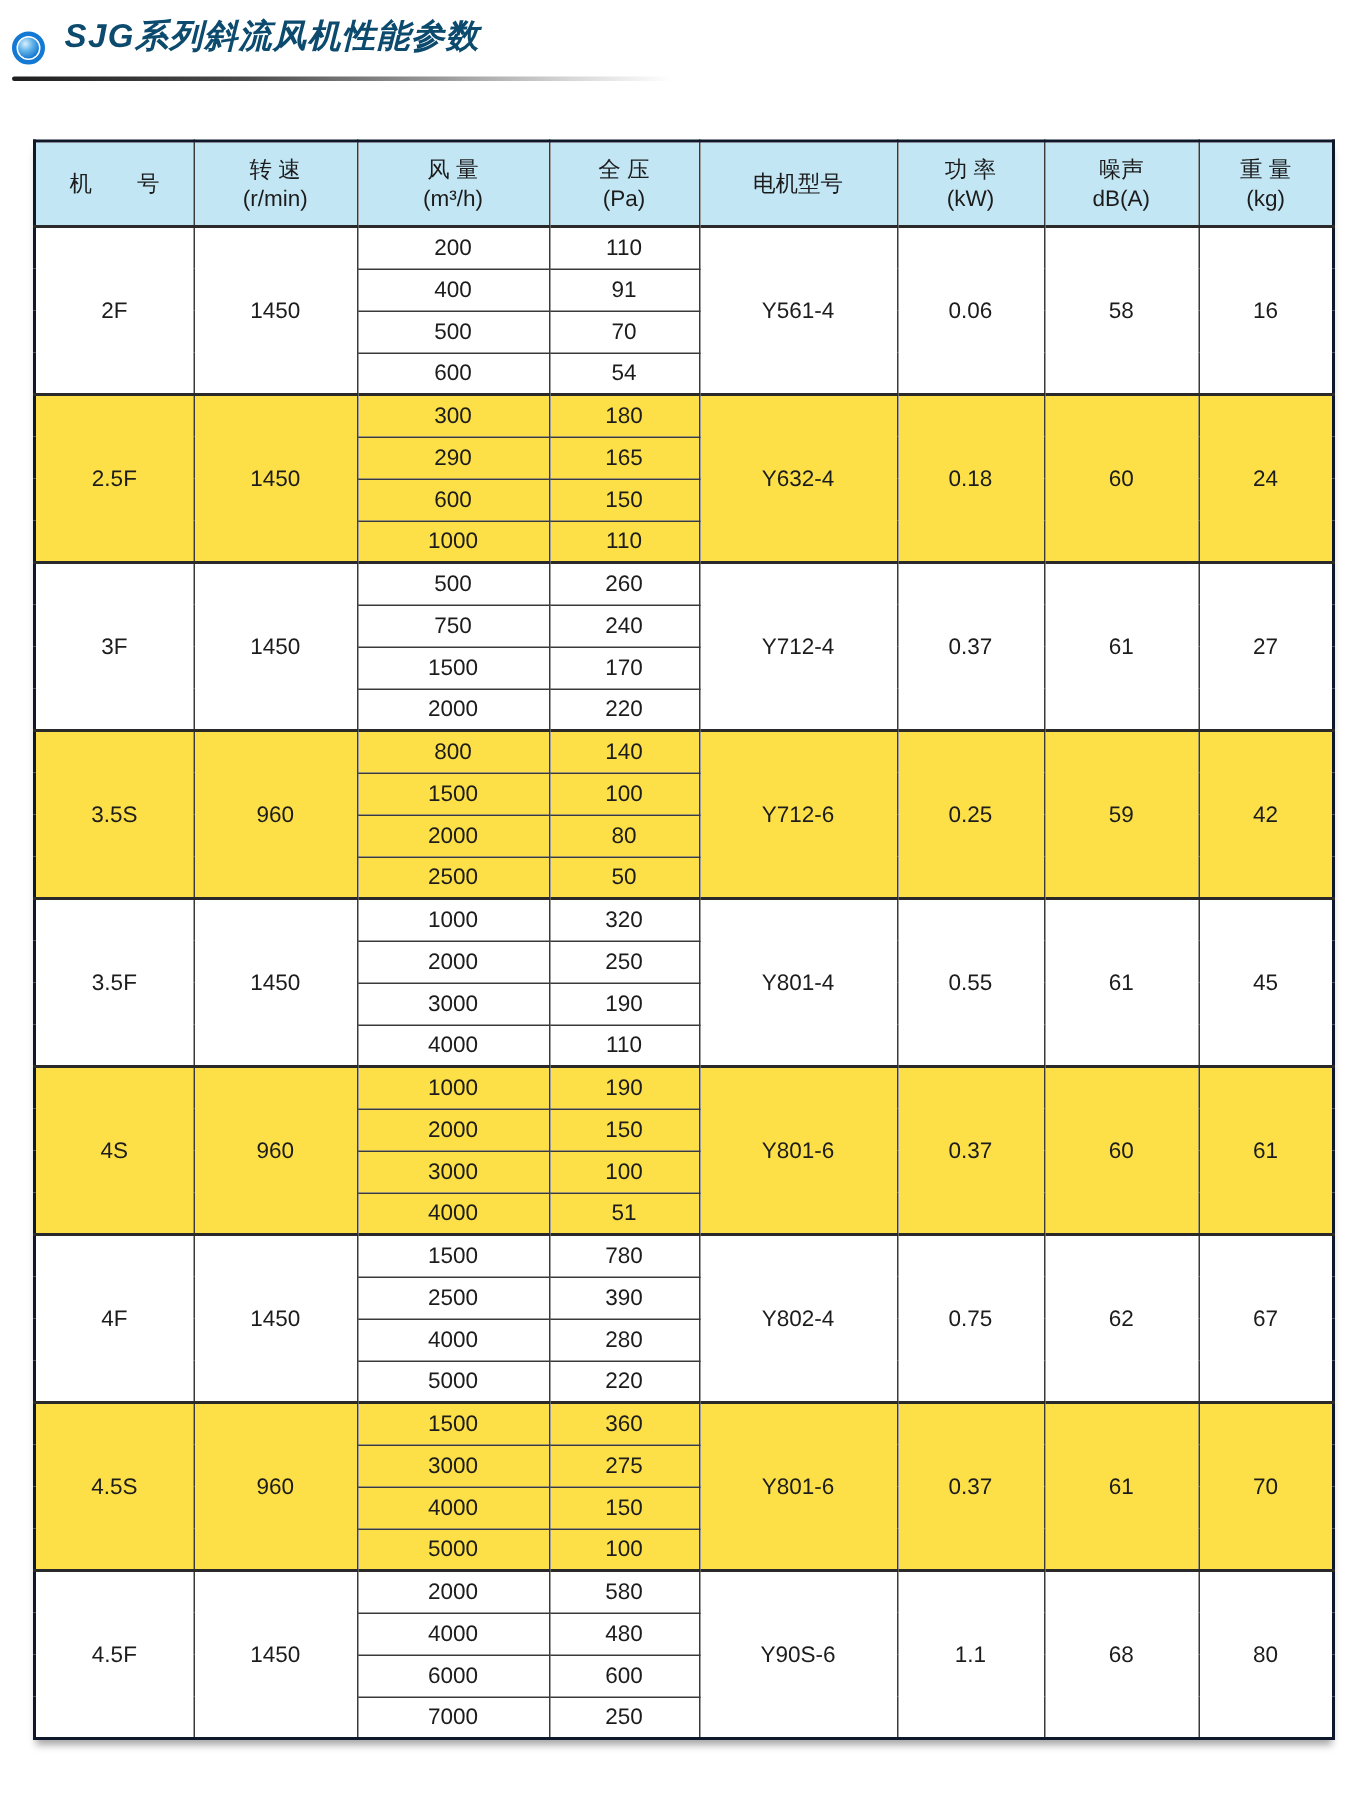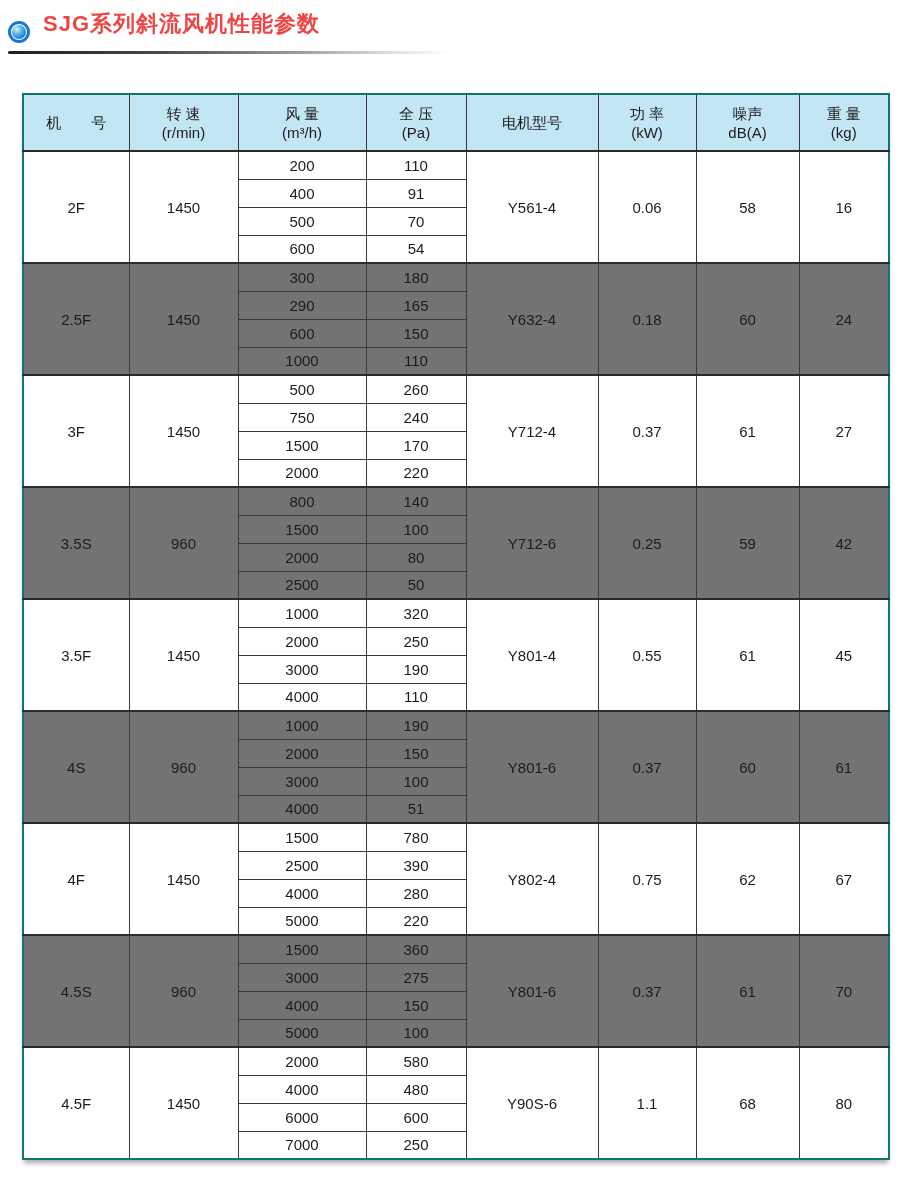--- a/index.html
+++ b/index.html
@@ -18,48 +18,49 @@
     border:3px solid #1479d2; background:#ffffff;
     display:flex; align-items:center; justify-content:center;
     flex:0 0 auto;
   }
   .title-icon .inner {
     width:14px; height:14px; border-radius:50%;
     background:radial-gradient(circle at 35% 30%, #d8f0ff 0%, #66b5e8 35%, #1479d2 75%, #0b62b0 100%);
   }
   .page-title {
     margin:0 0 16px 13px; font-size:22px; line-height:32px;
-    font-weight:bold; color:#ef4444; letter-spacing:1px;
+    font-weight:bold; color:#0c4a6e; letter-spacing:1px;
     white-space:nowrap;
+    font-style:italic;
   }
   .title-underline {
     margin:3px 0 0 8px; width:440px; height:3px;
     background:linear-gradient(to right, #1f1f1f 0%, #4a4a4a 35%, #9a9a9a 65%, #d8d8d8 85%, rgba(216,216,216,0) 100%);
     border-radius:2px;
   }
   table.perf {
     margin:39px 0 0 22px; width:866px;
     border-collapse:collapse; table-layout:fixed;
-    border:2px solid #0f766e;
+    border:2px solid #0f172a;
     box-shadow:0 5px 5px -2px rgba(0,0,0,0.35);
   }
   .perf th, .perf td {
     border:1px solid #3a3a3a;
     text-align:center; vertical-align:middle;
     font-size:15px; padding:0;
     overflow:hidden;
   }
   .perf thead th {
     background:#c3e6f4; height:57px;
     font-weight:normal; line-height:19px;
     border-bottom:2px solid #2a2a2a;
   }
   .perf tbody td { height:28px; background:#ffffff; }
   .perf tbody tr.bf td { border-top:2px solid #2a2a2a; }
-  .perf tbody tr.alt td { background:#737373; }
+  .perf tbody tr.alt td { background:#fde047; }
   .hl { display:block; }
 </style>
 </head>
 <body>
 
 <div class="title-row">
   <span class="title-icon">
       <span class="inner"></span>
     </span>
   <h1 class="page-title">SJG系列斜流风机性能参数</h1>

